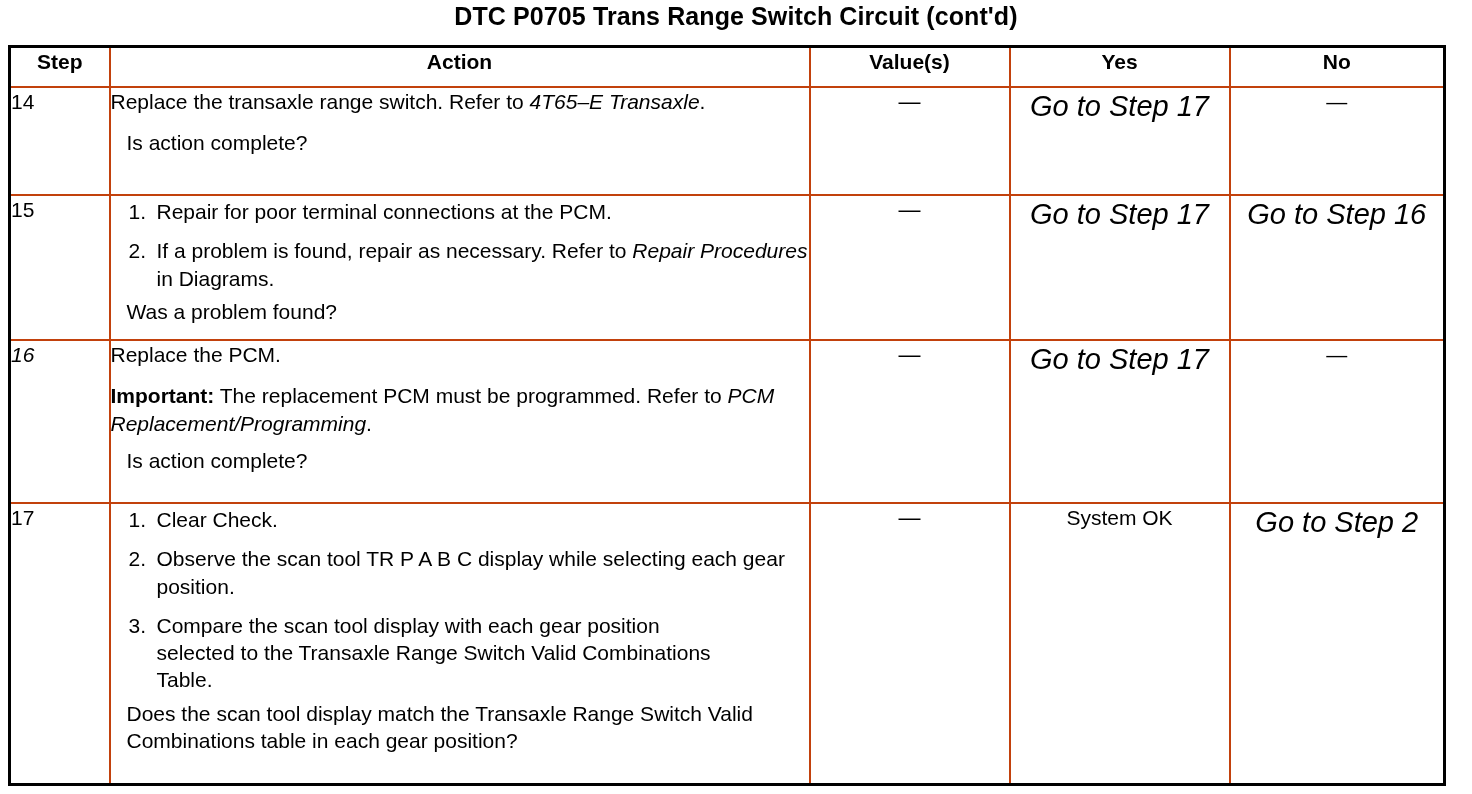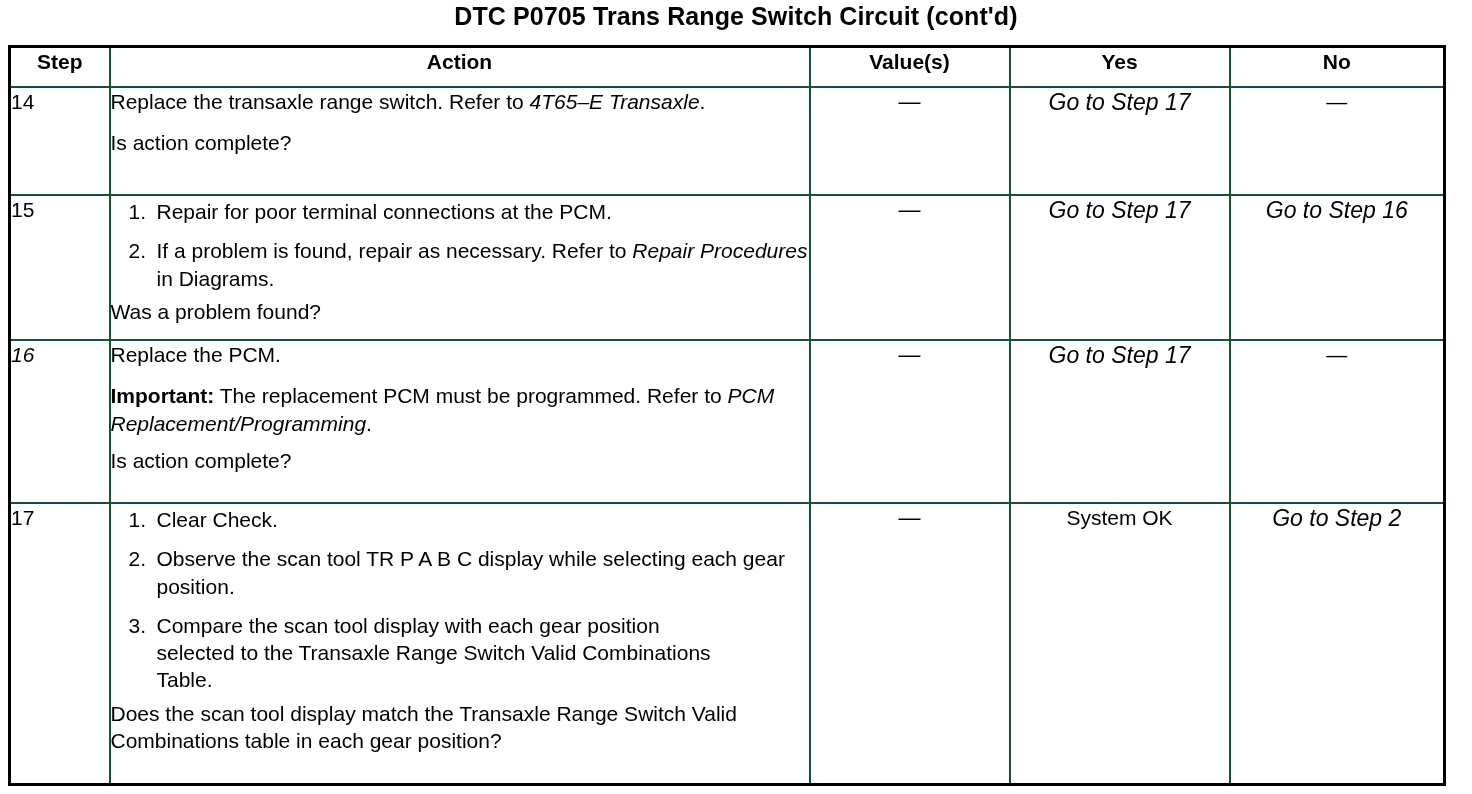--- a/index.html
+++ b/index.html
@@ -45,21 +45,21 @@
 
   table.dtc {
     border-collapse: collapse;
     table-layout: fixed;
     width: 1435px;
     background: #fff;
   }
 
   table.dtc th,
   table.dtc td {
-    border: 2px solid #14532d;
+    border: 2px solid #c2410c;
     padding: 0;
     vertical-align: top;
     font-size: 21px;
     line-height: 1.30;
   }
 
   
   table.dtc {
     border: 3px solid #000;
   }
@@ -105,34 +105,34 @@
   }
 
   .dash {
     display: inline-block;
     font-size: 22px;
     line-height: 1;
   }
 
   .goto {
     font-style: italic;
-    font-size: 23px;
+    font-size: 29px;
     white-space: nowrap;
   }
   .plain {
     font-style: normal;
     font-size: 21px;
     white-space: nowrap;
   }
 
   
   .para {
     margin: 0 0 4px 0;
   }
-  .para.tight { margin-bottom: 0; }
+  .para.tight { margin-bottom: 0; margin-left: 16px; }
   .para.gap   { margin-bottom: 14px; }
   .para.gap-sm{ margin-bottom: 10px; }
 
   .num-list {
     margin: 2px 0 4px 0;
     padding: 0;
     list-style: none;
   }
   .num-list li {
     position: relative;

